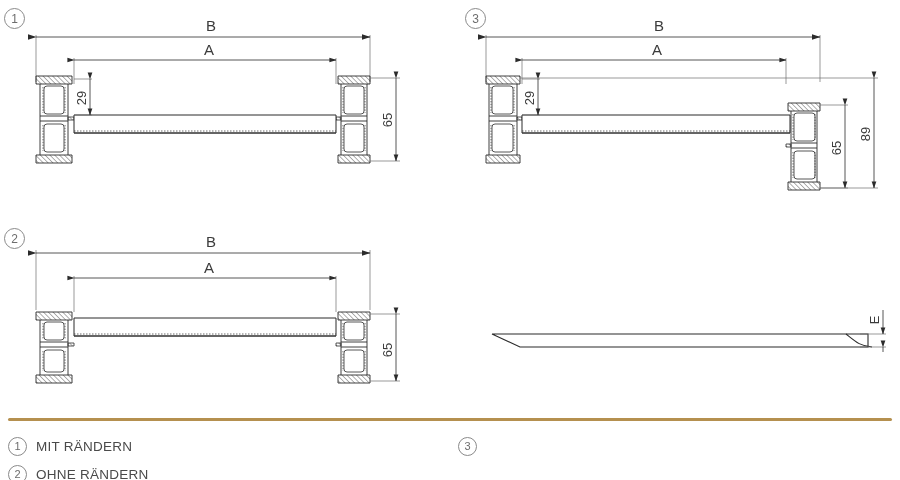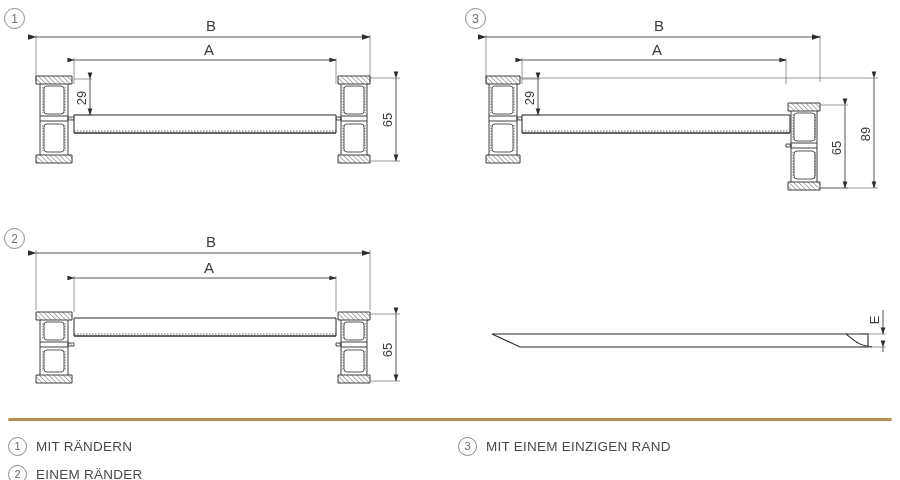--- a/index.html
+++ b/index.html
@@ -301,23 +301,22 @@
 <div class="legend">
   <div class="rule"></div>
 
   <div class="legend-col left">
     <div class="legend-row">
       <span class="lg-num">1</span>
       <span class="lg-txt">MIT RÄNDERN</span>
     </div>
     <div class="legend-row">
       <span class="lg-num">2</span>
-      <span class="lg-txt">EINEM RÄNDER</span>
+      <span class="lg-txt">OHNE RÄNDERN</span>
     </div>
   </div>
 
   <div class="legend-col right">
     <div class="legend-row">
       <span class="lg-num">3</span>
-      <span class="lg-txt">MIT EINEM EINZIGEN RAND</span>
     </div>
   </div>
 </div>
 
 </body></html>

